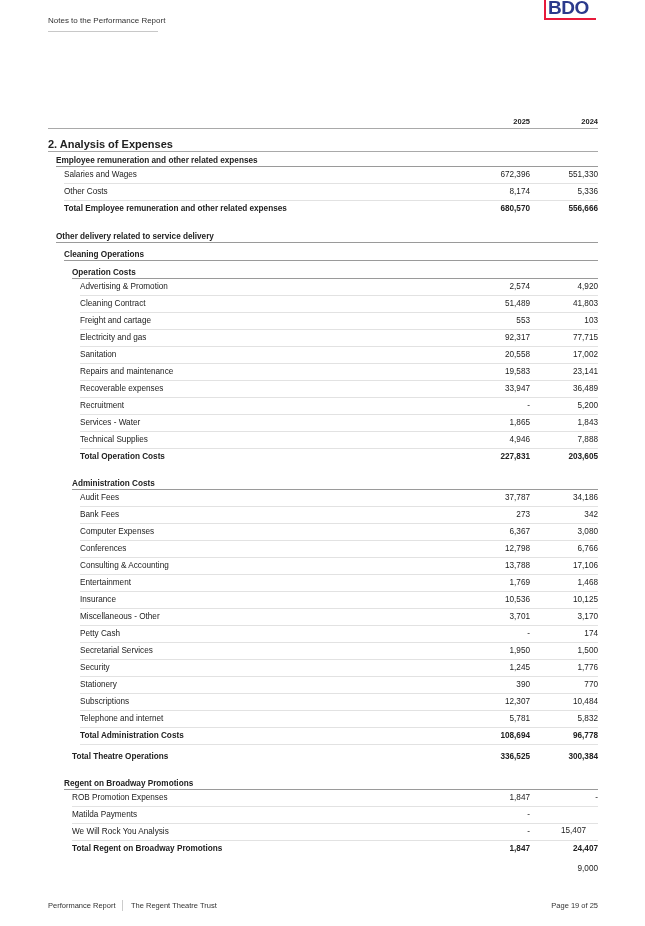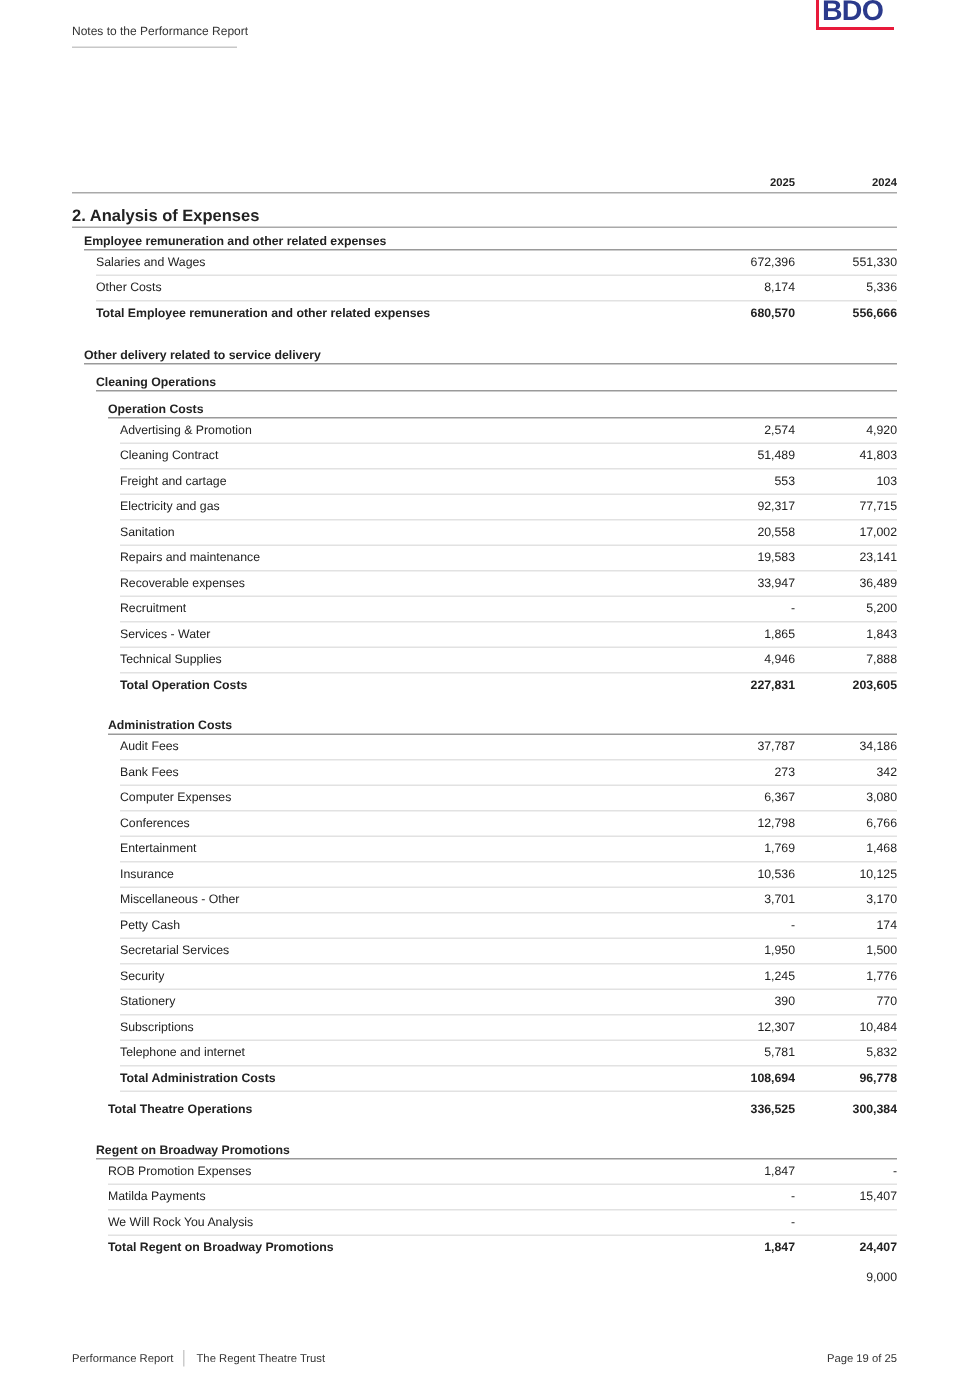--- a/index.html
+++ b/index.html
@@ -157,20 +157,25 @@
         <span class="lbl">Computer Expenses</span>
         <span class="v1" style="right: 68px;">6,367</span>
         <span class="v2" style="right: 0px;">3,080</span>
       </div>
       <div class="row item" style="margin-left: 32px; width: 518px;">
         <span class="lbl">Conferences</span>
         <span class="v1" style="right: 68px;">12,798</span>
         <span class="v2" style="right: 0px;">6,766</span>
       </div>
       <div class="row item" style="margin-left: 32px; width: 518px;">
+        <span class="lbl">Consulting &amp; Accounting</span>
+        <span class="v1" style="right: 68px;">13,788</span>
+        <span class="v2" style="right: 0px;">17,106</span>
+      </div>
+      <div class="row item" style="margin-left: 32px; width: 518px;">
         <span class="lbl">Entertainment</span>
         <span class="v1" style="right: 68px;">1,769</span>
         <span class="v2" style="right: 0px;">1,468</span>
       </div>
       <div class="row item" style="margin-left: 32px; width: 518px;">
         <span class="lbl">Insurance</span>
         <span class="v1" style="right: 68px;">10,536</span>
         <span class="v2" style="right: 0px;">10,125</span>
       </div>
       <div class="row item" style="margin-left: 32px; width: 518px;">
@@ -224,21 +229,21 @@
         <span class="lbl">Regent on Broadway Promotions</span>
       </div>
       <div class="row item" style="margin-left: 24px; width: 526px;">
         <span class="lbl">ROB Promotion Expenses</span>
         <span class="v1" style="right: 68px;">1,847</span>
         <span class="v2" style="right: 0px;">-</span>
       </div>
       <div class="row item" style="margin-left: 24px; width: 526px;">
         <span class="lbl">Matilda Payments</span>
         <span class="v1" style="right: 68px;">-</span>
-        <span class="v2" style="right: 0px;">15,407</span>
+        <span class="v2" style="right: 12px; margin-top: 16px;">15,407</span>
       </div>
       <div class="row item" style="margin-left: 24px; width: 526px;">
         <span class="lbl">We Will Rock You Analysis</span>
         <span class="v1" style="right: 68px;">-</span>
         <span class="v2" style="right: 0px; margin-top: 37px;">9,000</span>
       </div>
       <div class="row bold" style="margin-left: 24px; width: 526px;">
         <span class="lbl">Total Regent on Broadway Promotions</span>
         <span class="v1" style="right: 68px;">1,847</span>
         <span class="v2" style="right: 0px;">24,407</span>

